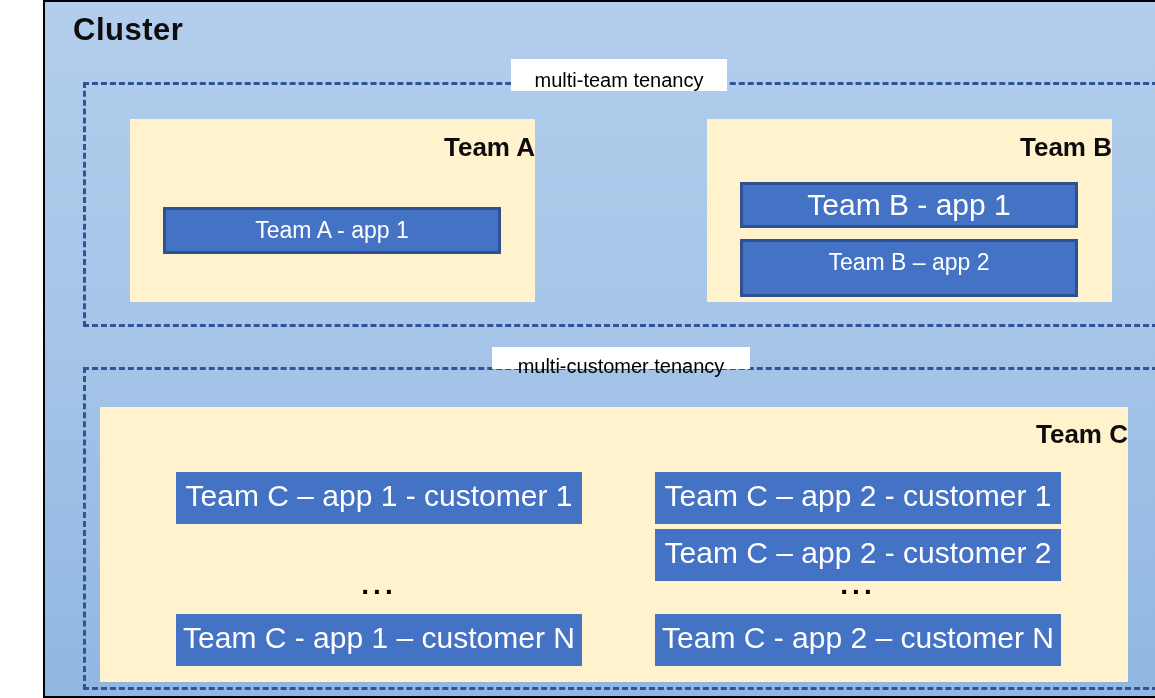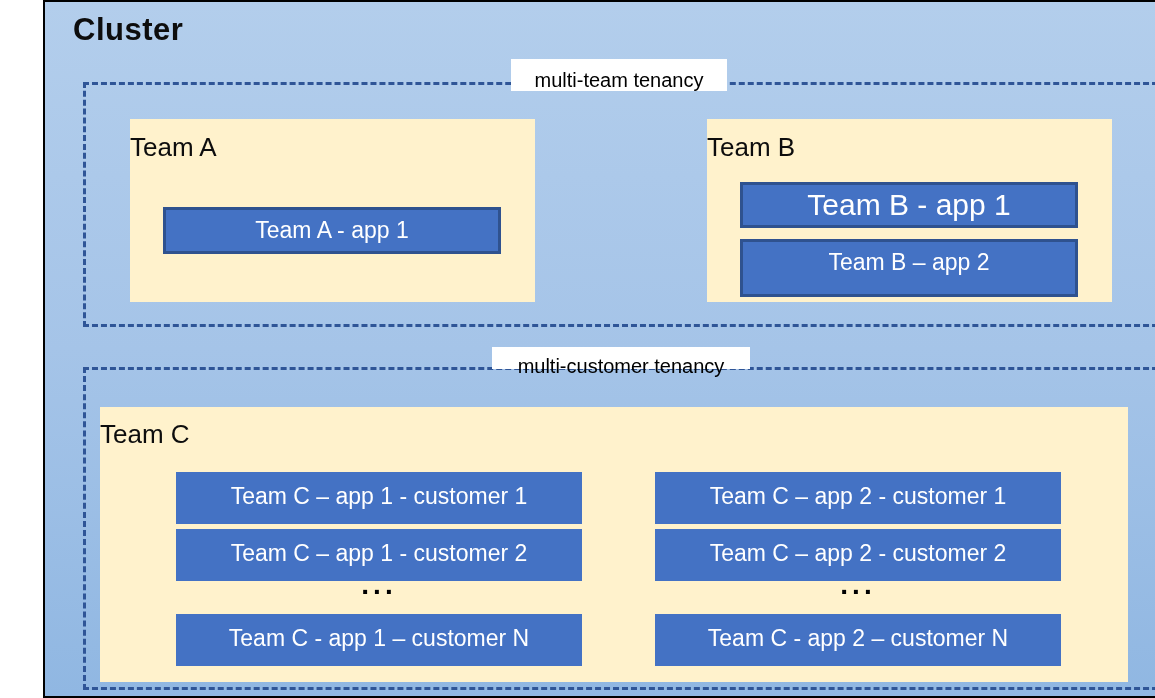--- a/index.html
+++ b/index.html
@@ -86,23 +86,23 @@
   #team-c-panel {
     left: 55px;
     top: 405px;
     width: 1028px;
     height: 275px;
   }
   .team-title {
     position: absolute;
     left: 0;
     width: 100%;
-    text-align: left;
+    text-align: right;
     font-size: 26px;
-    font-weight: normal;
+    font-weight: bold;
     color: #0d0d0d;
   }
   #team-a-panel .team-title, #team-b-panel .team-title { top: 13px; }
   #team-c-panel .team-title { top: 12px; }
   .app-box {
     position: absolute;
     box-sizing: border-box;
     background: #4472C4;
     color: #ffffff;
     text-align: center;
@@ -121,21 +121,21 @@
     line-height: 40px; font-size: 30px;
   }
   #team-b-app-2 {
     left: 33px; top: 120px; width: 338px; height: 58px;
     line-height: 40px; font-size: 23px;
   }
   .team-c-app {
     width: 406px;
     height: 52px;
     line-height: 48px;
-    font-size: 23px;
+    font-size: 30px;
   }
   .col1 { left: 76px; }
   .col2 { left: 555px; }
   .row1 { top: 65px; }
   .row2 { top: 122px; }
   .rowN { top: 207px; }
   .ellipsis {
     position: absolute;
     top: 160px;
     width: 406px;
@@ -171,21 +171,20 @@
   </div>
 
   <div class="tenancy-label" id="multi-customer-label">multi-customer tenancy</div>
 
   <div class="tenancy-group" id="multi-customer-group"></div>
 
   <div class="team-panel" id="team-c-panel">
     <div class="team-title">Team C</div>
 
     <div class="app-box team-c-app col1 row1">Team C – app 1 - customer 1</div>
-    <div class="app-box team-c-app col1 row2">Team C – app 1 - customer 2</div>
     <div class="ellipsis col1">...</div>
     <div class="app-box team-c-app col1 rowN">Team C - app 1 – customer N</div>
 
     <div class="app-box team-c-app col2 row1">Team C – app 2 - customer 1</div>
     <div class="app-box team-c-app col2 row2">Team C – app 2 - customer 2</div>
     <div class="ellipsis col2">...</div>
     <div class="app-box team-c-app col2 rowN">Team C - app 2 – customer N</div>
   </div>
 
 </div>

